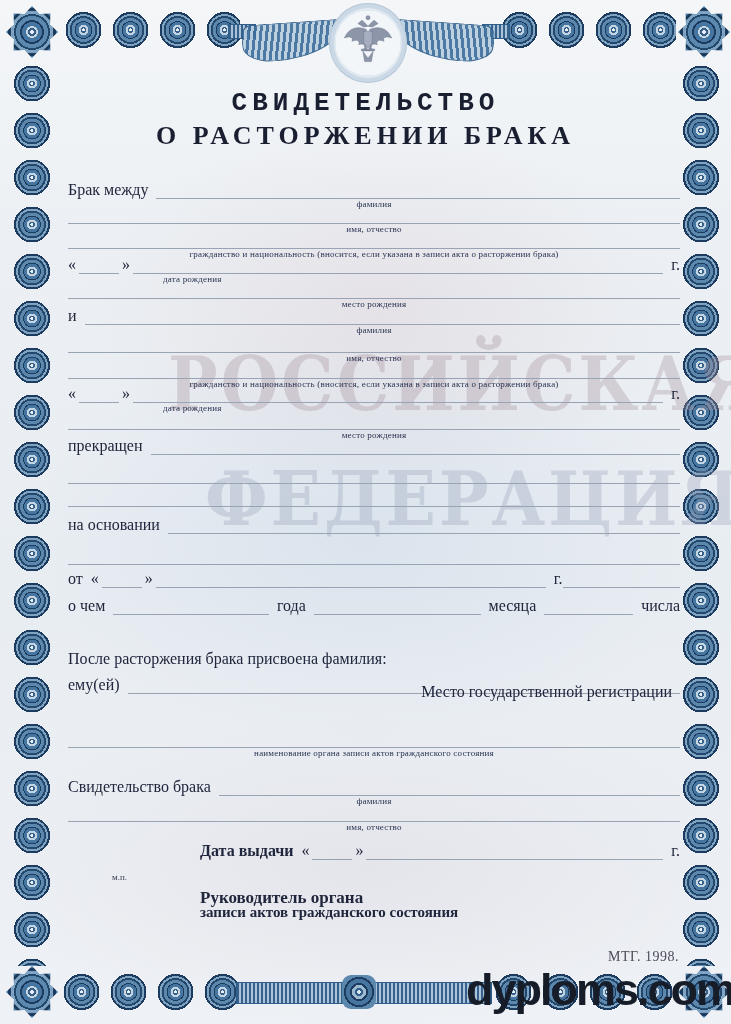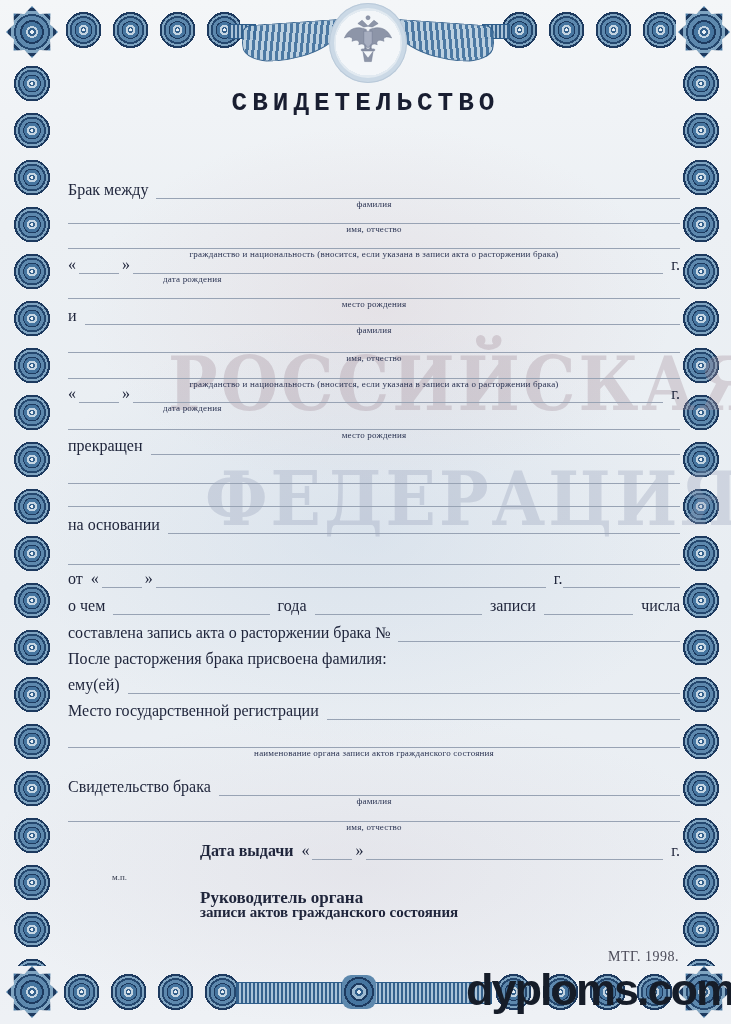--- a/index.html
+++ b/index.html
@@ -107,20 +107,21 @@
         <path d="M26 46 l6 8 l6 -8 l-2 12 h-8 Z"></path>
         <rect x="24" y="43" width="16" height="2.4" rx="1"></rect>
       </g>
     </svg>
   </div>
 
   <div class="wm wm1">РОССИЙСКАЯ</div>
   <div class="wm wm2">ФЕДЕРАЦИЯ</div>
 
   <div class="title" style="top:88px;font-family:Liberation Mono, monospace;">СВИДЕТЕЛЬСТВО</div>
+  <div class="title" style="top:121px;">О РАСТОРЖЕНИИ БРАКА</div>
 
   <div class="row" style="top:179px;">
     <span class="lbl">Брак между</span>
     <span class="seg"></span>
     <span class="cap">фамилия</span>
   </div>
   <div class="row" style="top:204px;">
     <span class="seg"></span>
     <span class="cap">имя, отчество</span>
   </div>
@@ -191,34 +192,30 @@
     <span class="q close">»</span>
     <span class="seg" style="flex:0 0 390px;"></span>
     <span class="suffix">г.</span>
     <span class="seg"></span>
   </div>
   <div class="row" style="top:595px;">
     <span class="lbl">о чем</span>
     <span class="seg" style="flex:1.4;"></span>
     <span class="lbl mid">года</span>
     <span class="seg" style="flex:1.5;"></span>
-    <span class="lbl mid">записи</span>
+    <span class="lbl mid">месяца</span>
     <span class="seg" style="flex:0.8;"></span>
     <span class="suffix">числа</span>
-  </div>
-  <div class="row" style="top:622px;">
-    <span class="lbl">составлена запись акта о расторжении брака №</span>
-    <span class="seg"></span>
   </div>
   <div class="plain" style="top:650px;">После расторжения брака присвоена фамилия:</div>
   <div class="row" style="top:674px;">
     <span class="lbl">ему(ей)</span>
     <span class="seg"></span>
   </div>
-  <div class="row" style="top:700px;">
+  <div class="row" style="top:684px;flex-direction:column;">
     <span class="lbl">Место государственной регистрации</span>
     <span class="seg"></span>
   </div>
   <div class="row" style="top:728px;">
     <span class="seg"></span>
     <span class="cap">наименование органа записи актов гражданского состояния</span>
   </div>
 
   <div class="row" style="top:776px;">
     <span class="lbl">Свидетельство брака</span>

